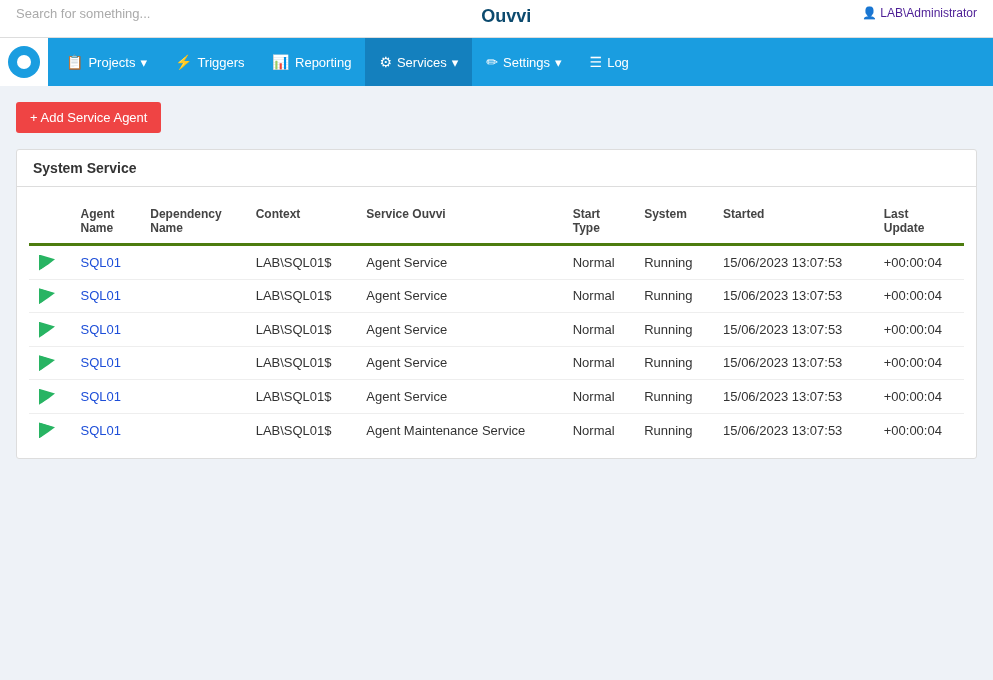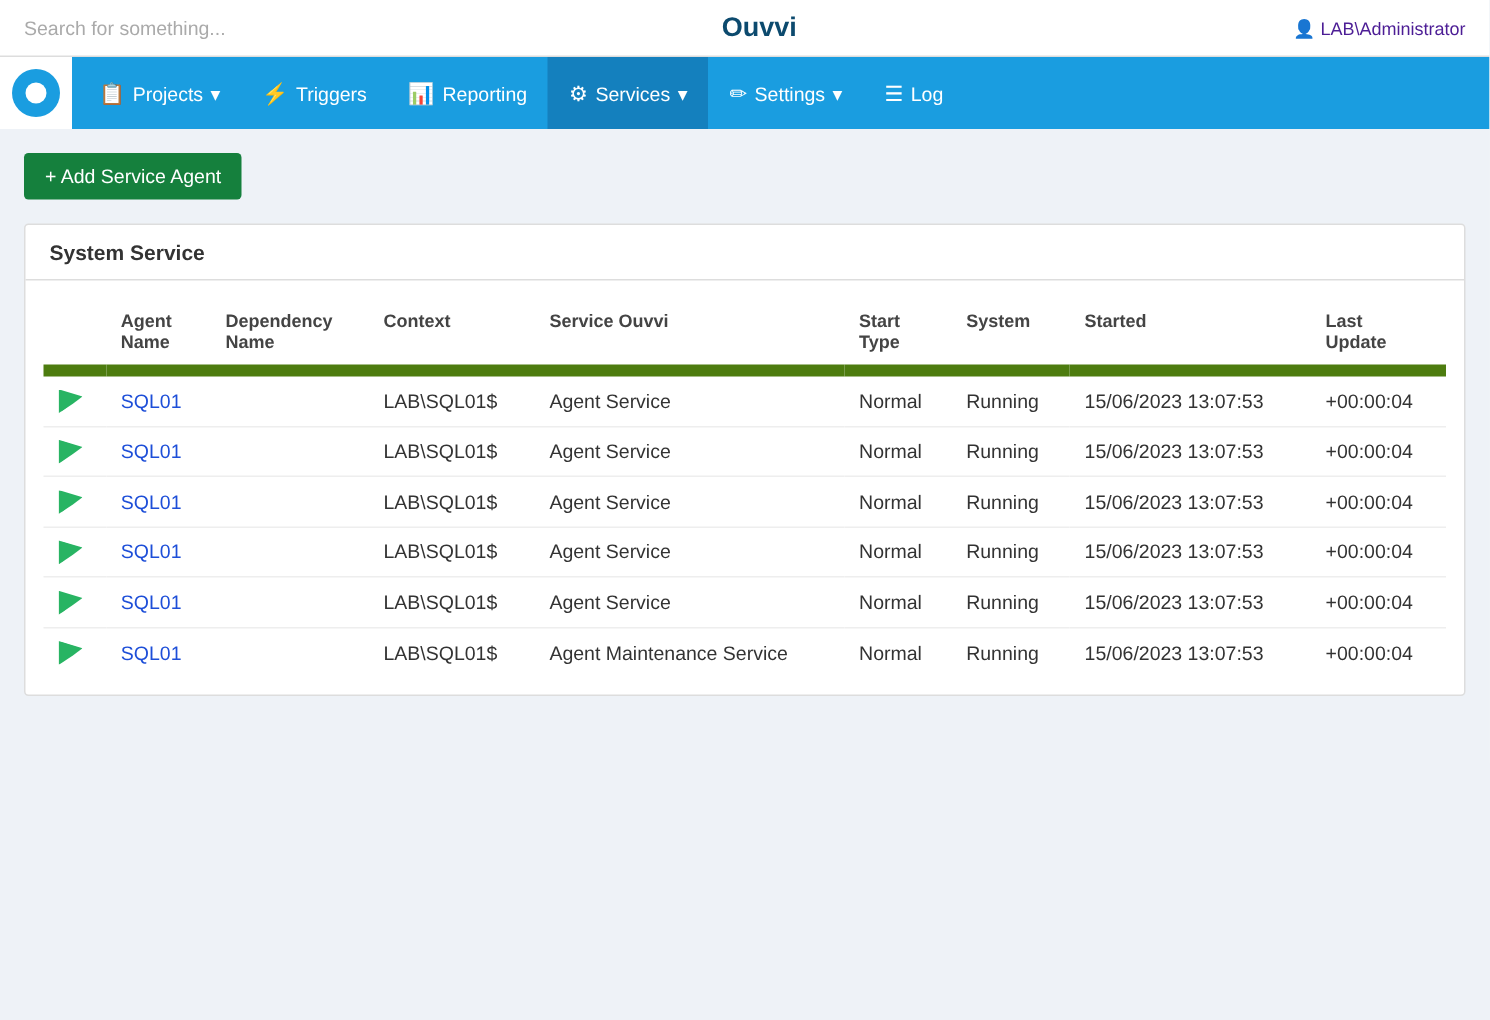--- a/index.html
+++ b/index.html
@@ -1,20 +1,20 @@
 <!DOCTYPE html>
 <html><head>
   <meta charset="utf-8">
   <style>
     * { box-sizing: border-box; margin: 0; padding: 0; }
     body { font-family: Arial, sans-serif; font-size: 13px; background: #f0f4f8; color: #333; }
 
     
     .top-bar {
-      display: flex; align-items: center; justify-content: space-between;
+      display: flex; justify-content: space-between;
       background: #fff; padding: 6px 16px; border-bottom: 1px solid #ddd;
       height: 38px;
     }
     .top-bar-search { color: #aaa; font-size: 13px; }
     .top-bar-title { font-size: 18px; font-weight: bold; color: #0c4a6e; }
     .top-bar-user { font-size: 12px; color: #4c1d95; }
     .top-bar-user::before { content: "👤 "; }
 
     
     .nav-bar {
@@ -47,38 +47,38 @@
       text-decoration: none; white-space: nowrap;
     }
     .nav-item.active { background: #1480be; }
     .nav-icon { font-size: 14px; }
 
     
     .content { padding: 16px; background: #eef2f7; min-height: calc(680px - 86px); }
 
     
     .add-btn {
-      background: #15803d; color: #fff; border: none;
+      background: #ef4444; color: #fff; border: none;
       padding: 8px 14px; border-radius: 3px; cursor: pointer;
       font-size: 13px; margin-bottom: 16px; display: inline-flex; align-items: center; gap: 5px;
     }
 
     
     .card {
       background: #fff; border: 1px solid #ddd; border-radius: 3px;
     }
     .card-header {
       padding: 10px 16px; border-bottom: 1px solid #ddd;
       font-weight: bold; font-size: 14px;
     }
     .card-body { padding: 12px; }
 
     
     table { width: 100%; border-collapse: collapse; }
-    thead tr { border-bottom: 8px solid #4d7c0f; }
+    thead tr { border-bottom: 3px solid #4d7c0f; }
     th {
       text-align: left; padding: 8px 10px;
       font-weight: bold; font-size: 12px; color: #444;
       vertical-align: top;
     }
     td { padding: 8px 10px; border-bottom: 1px solid #eee; vertical-align: middle; font-size: 13px; }
     tr:last-child td { border-bottom: none; }
     .agent-name-link { color: #1d4ed8; text-decoration: none; text-align: right; }
   </style>
 </head>

